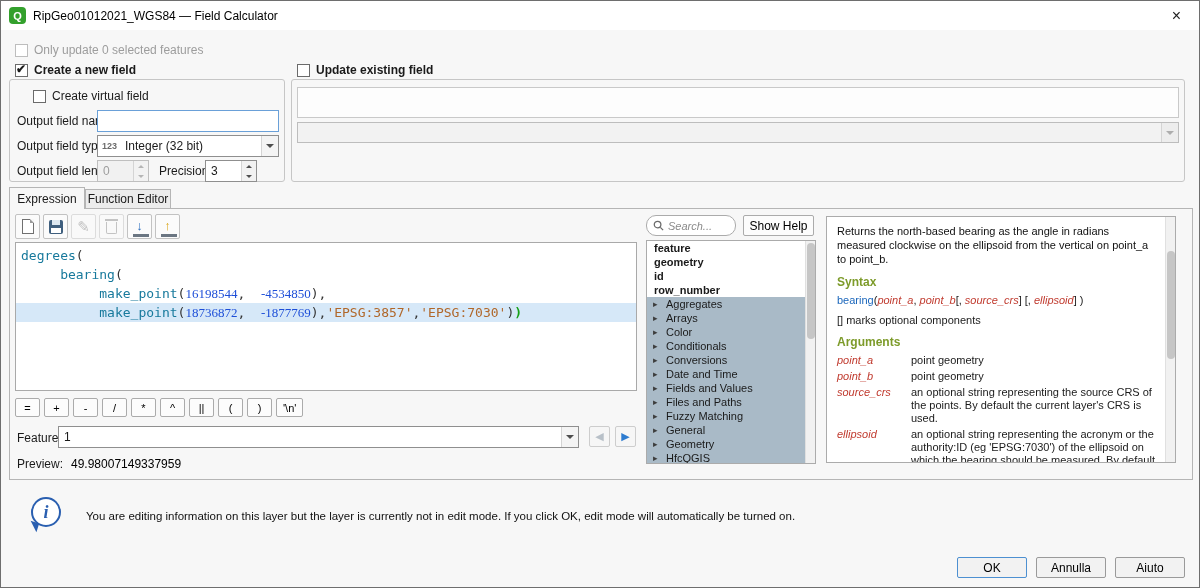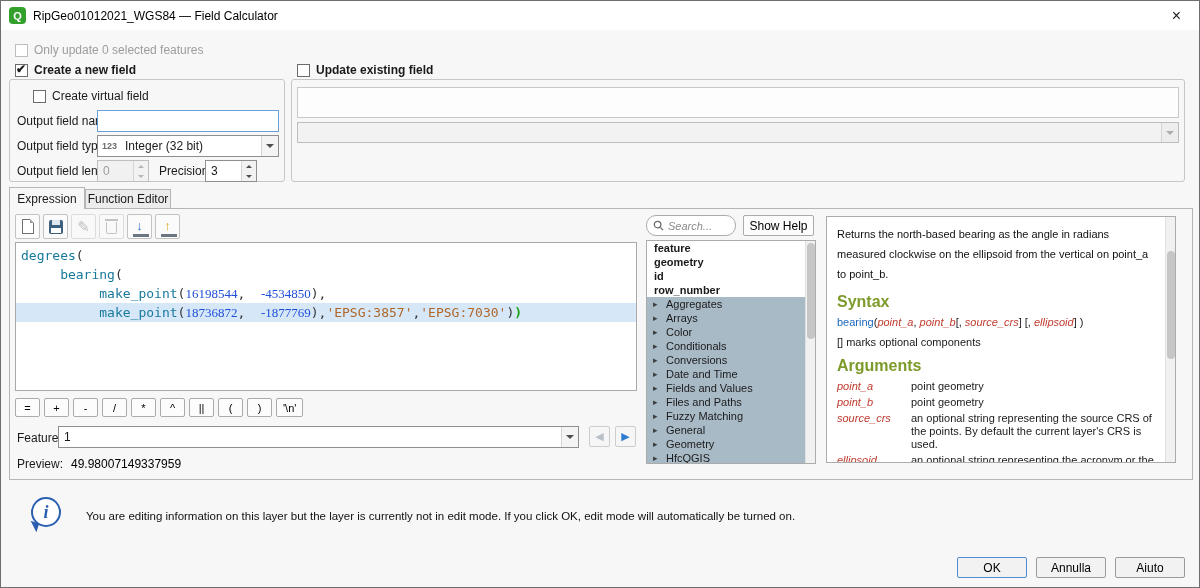--- a/index.html
+++ b/index.html
@@ -101,22 +101,22 @@
   .tree-row { height:14px; line-height:14px; font-size:11px; position:relative; padding-left:19px; white-space:nowrap; cursor:default; }
   .tree-row.bold { font-weight:bold; padding-left:7px; }
   .tree-row.group { background:#a9bac7; }
   .tw-arrow { position:absolute; left:6px; top:0; font-size:9px; color:#3c3c3c; }
   .vscroll { position:absolute; right:0; top:0; bottom:0; width:10px; background:#f1f1f1; border-left:1px solid #e0e0e0; }
   .vthumb { position:absolute; left:1px; width:8px; background:#c6c6c6; border-radius:4px; }
 
   
   .help { position:absolute; left:825px; top:215px; width:350px; height:247px; background:#fff; border:1px solid #ababab; overflow:hidden; padding:7px 16px 6px 10px; z-index:2; }
   .help-title { font-size:13px; font-weight:bold; color:#7d9b2a; margin-bottom:7px; }
-  .help-desc { font-size:11px; line-height:20px; color:#111; }
-  .help-h { font-size:16px; font-weight:bold; color:#7d9b2a; margin:9px 0 5px; }
+  .help-desc { font-size:11px; line-height:14px; color:#111; }
+  .help-h { font-size:12px; font-weight:bold; color:#7d9b2a; margin:9px 0 5px; }
   .syntax-line { font-size:11px; white-space:pre-wrap; }
   .tk-sfn { color:#1a66bb; }
   .tk-arg { color:#c03a2e; font-style:italic; }
   .help-note { font-size:11px; margin-top:8px; }
   .arg-row { display:flex; font-size:11px; line-height:13px; margin-bottom:3px; }
   .arg-name { flex:0 0 74px; color:#c03a2e; font-style:italic; }
   .arg-desc { flex:1; }
 
   
   .info-icon { position:absolute; left:30px; top:496px; width:30px; height:30px; border:2px solid #2a5fb0; border-radius:50%; background:#fff; display:flex; align-items:center; justify-content:center; font-family:"Liberation Serif",serif; font-style:italic; font-weight:bold; font-size:18px; color:#2a5fb0; }

